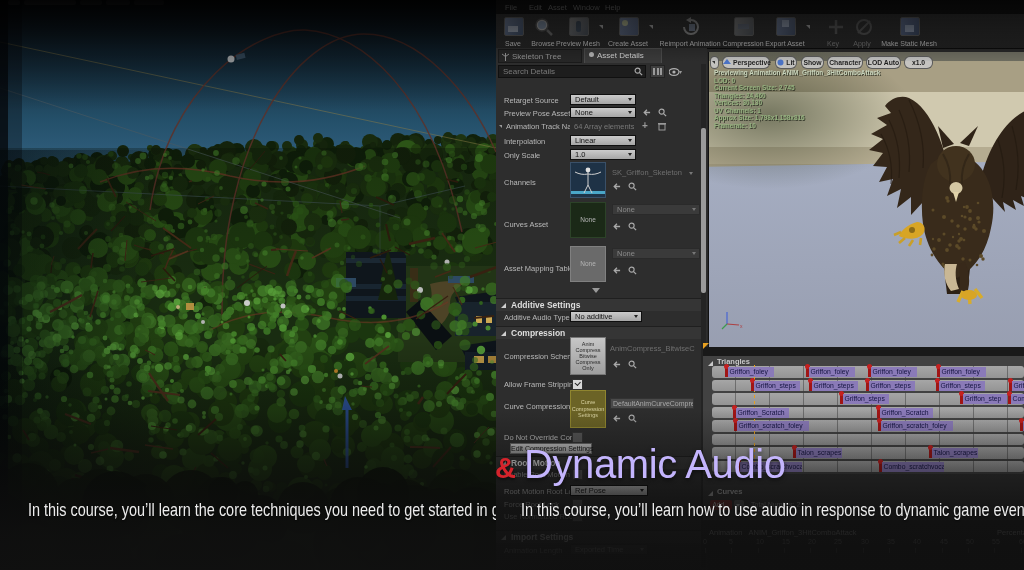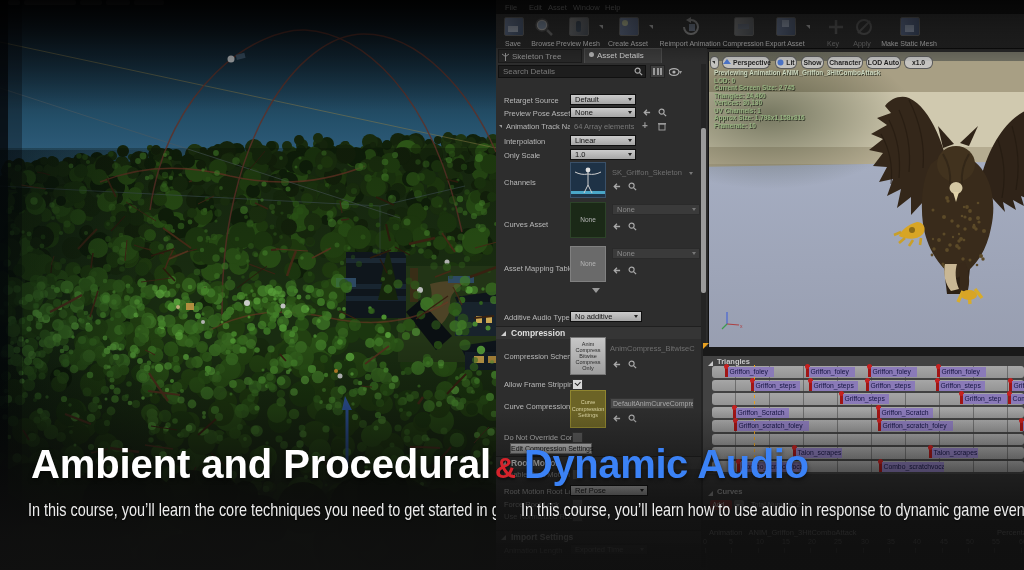--- a/index.html
+++ b/index.html
@@ -2490,21 +2490,20 @@
 <rect x="24" y="0" width="52" height="5" rx="2" fill="#606060"></rect>
 <rect x="80" y="0" width="22" height="5" rx="2" fill="#5a5a5a"></rect>
 <rect x="106" y="0" width="24" height="5" rx="2" fill="#555"></rect>
 <rect x="134" y="0" width="30" height="5" rx="2" fill="#515151"></rect>
 </g>
 <rect x="0" y="148" width="496" height="422" fill="#0a1206" opacity="0.1"></rect>
 <rect x="0" y="150" width="170" height="420" fill="url(#leftdark)"></rect>
 <rect x="0" y="0" width="496" height="110" fill="url(#topfade)"></rect>
 <rect x="0" y="340" width="496" height="230" fill="url(#botfade)"></rect>
 </svg>
-  <div style="position:absolute;left:31px;top:442px;font-size:40px;font-weight:bold;letter-spacing:-0.1px;color:#fff;white-space:nowrap;text-shadow:0 2px 4px rgba(0,0,0,0.55)">Ambient and Procedural</div>
   <div style="position:absolute;left:28px;top:499px;font-size:18.5px;color:#ececec;white-space:nowrap;transform:scaleX(0.78);transform-origin:0 0;text-shadow:0 1px 2px rgba(0,0,0,0.6)">In this course, you’ll learn the core techniques you need to get started in game audio</div>
 </div>
 
 <div id="rt" style="position:absolute;left:496px;top:0;width:528px;height:570px;background:#282828;overflow:hidden">
   <div style="position:absolute;left:0;top:0;width:528px;height:14px;background:#131313">
         <span style="position:absolute;left:9px;top:3px;font-size:7.5px;color:#777">File</span>
         <span style="position:absolute;left:33px;top:3px;font-size:7.5px;color:#777">Edit</span>
         <span style="position:absolute;left:52px;top:3px;font-size:7.5px;color:#777">Asset</span>
         <span style="position:absolute;left:77px;top:3px;font-size:7.5px;color:#777">Window</span>
         <span style="position:absolute;left:109px;top:3px;font-size:7.5px;color:#777">Help</span>
@@ -2643,20 +2642,24 @@
           <div style="position:absolute;left:74px;top:166px;width:36px;height:36px;background:#6a6a6a;border:1px solid #808080;box-sizing:border-box;color:#b5b5b5;font-size:6.5px;text-align:center;line-height:34px">None</div>
       <div style="position:absolute;left:116px;top:168px;width:88px;height:11px;background:#3a3a3a;border:1px solid #2a2a2a;box-sizing:border-box;color:#8a8a8a;font-size:7.5px;line-height:9px;padding-left:4px;overflow:hidden;white-space:nowrap">None<span style="position:absolute;right:3px;top:50%;margin-top:-2px;width:0;height:0;border-left:2.5px solid transparent;border-right:2.5px solid transparent;border-top:3.5px solid #777"></span></div>
           <svg width="9" height="9" viewBox="0 0 10 10" style="position:absolute;left:116px;top:186px">
             <path d="M9,5 L3,5 M5.5,2 L2.5,5 L5.5,8" stroke="#a8a8a8" stroke-width="1.5" fill="none"></path>
           </svg>
           <svg width="9" height="9" viewBox="0 0 10 10" style="position:absolute;left:132px;top:186px">
             <circle cx="4" cy="4" r="2.8" fill="none" stroke="#a8a8a8" stroke-width="1.3"></circle>
             <path d="M6.2,6.2 L9,9" stroke="#a8a8a8" stroke-width="1.4"></path>
           </svg>
       <div style="position:absolute;left:96px;top:208px;width:0;height:0;border-left:4px solid transparent;border-right:4px solid transparent;border-top:5px solid #999"></div>
+      <div style="position:absolute;left:0px;top:218px;width:205px;height:13px;background:#353535;border-top:1px solid #1f1f1f;box-sizing:border-box;opacity:1.0">
+            <div style="position:absolute;left:5px;top:4px;width:0;height:0;border-bottom:5px solid #cfcfcf;border-left:5px solid transparent"></div>
+            <span style="position:absolute;left:15px;top:1px;font-size:8.5px;font-weight:bold;color:#dedede">Additive Settings</span>
+          </div>
       <div style="position:absolute;left:8px;top:233px;font-size:7.5px;color:#b8b8b8;white-space:nowrap;overflow:hidden;max-width:192px;">Additive Audio Type</div>
           <div style="position:absolute;left:74px;top:231px;width:72px;height:11px;background:linear-gradient(#cbcbcb,#a6a6a6);border:1px solid #0f0f0f;box-sizing:border-box;color:#141414;font-size:7.5px;line-height:9px;padding-left:4px;overflow:hidden;white-space:nowrap">No additive<span style="position:absolute;right:3px;top:50%;margin-top:-2px;width:0;height:0;border-left:2.5px solid transparent;border-right:2.5px solid transparent;border-top:3.5px solid #222"></span></div>
       <div style="position:absolute;left:0px;top:246px;width:205px;height:13px;background:#353535;border-top:1px solid #1f1f1f;box-sizing:border-box;opacity:1.0">
             <div style="position:absolute;left:5px;top:4px;width:0;height:0;border-bottom:5px solid #cfcfcf;border-left:5px solid transparent"></div>
             <span style="position:absolute;left:15px;top:1px;font-size:8.5px;font-weight:bold;color:#dedede">Compression</span>
           </div>
       <div style="position:absolute;left:8px;top:272px;font-size:7.5px;color:#b8b8b8;white-space:nowrap;overflow:hidden;max-width:192px;">Compression Schema</div>
           <div style="position:absolute;left:74px;top:257px;width:36px;height:38px;background:linear-gradient(#c6c6c6,#9e9e9e);border:1px solid #777;box-sizing:border-box;color:#2a2a2a;font-size:5.5px;text-align:center;line-height:6px;padding-top:3px">Anim<br>Compress<br>Bitwise<br>Compress<br>Only</div>
       <div style="position:absolute;left:114px;top:264px;font-size:7.5px;color:#6f6f6f;white-space:nowrap;overflow:hidden;max-width:86px;">AnimCompress_BitwiseC</div>
           <svg width="9" height="9" viewBox="0 0 10 10" style="position:absolute;left:116px;top:280px">
@@ -2974,16 +2977,16 @@
 <div style="position:absolute;left:446px;top:548px;width:1px;height:5px;background:#4e4e4e"></div>
 <div style="position:absolute;left:470px;top:538px;font-size:7px;color:#757575">50</div>
 <div style="position:absolute;left:472px;top:548px;width:1px;height:5px;background:#4e4e4e"></div>
 <div style="position:absolute;left:496px;top:538px;font-size:7px;color:#757575">55</div>
 <div style="position:absolute;left:498px;top:548px;width:1px;height:5px;background:#4e4e4e"></div>
 <div style="position:absolute;left:523px;top:538px;font-size:7px;color:#757575">60</div>
 <div style="position:absolute;left:525px;top:548px;width:1px;height:5px;background:#4e4e4e"></div>
   <div style="position:absolute;left:0;top:0;width:528px;height:62px;background:linear-gradient(rgba(0,0,0,0.72),rgba(0,0,0,0))"></div>
   <div style="position:absolute;left:0;top:410px;width:528px;height:160px;background:linear-gradient(rgba(0,0,0,0) 0%,rgba(8,8,8,0.45) 38%,rgba(10,10,10,0.72) 62%,rgba(13,13,13,0.88) 88%,rgba(14,14,14,0.92) 100%)"></div>
   <div style="position:absolute;left:-1px;top:452px;font-size:29px;font-weight:bold;color:#d5232b;text-shadow:0 2px 3px rgba(0,0,0,0.5)">&amp;</div>
-  <div style="position:absolute;left:28px;top:442px;font-size:40px;font-weight:bold;letter-spacing:-0.4px;color:#3b82f6;white-space:nowrap;text-shadow:0 2px 4px rgba(0,0,0,0.55)">Dynamic Audio</div>
+  <div style="position:absolute;left:28px;top:442px;font-size:40px;font-weight:normal;letter-spacing:-0.4px;color:#c4b5fd;white-space:nowrap;text-shadow:0 2px 4px rgba(0,0,0,0.55)">Dynamic Audio</div>
   <div style="position:absolute;left:25px;top:499px;font-size:18.5px;color:#ececec;white-space:nowrap;transform:scaleX(0.78);transform-origin:0 0;text-shadow:0 1px 2px rgba(0,0,0,0.6)">In this course, you’ll learn how to use audio in response to dynamic game events such as</div>
 </div>
 </div>
 
 </body></html>

